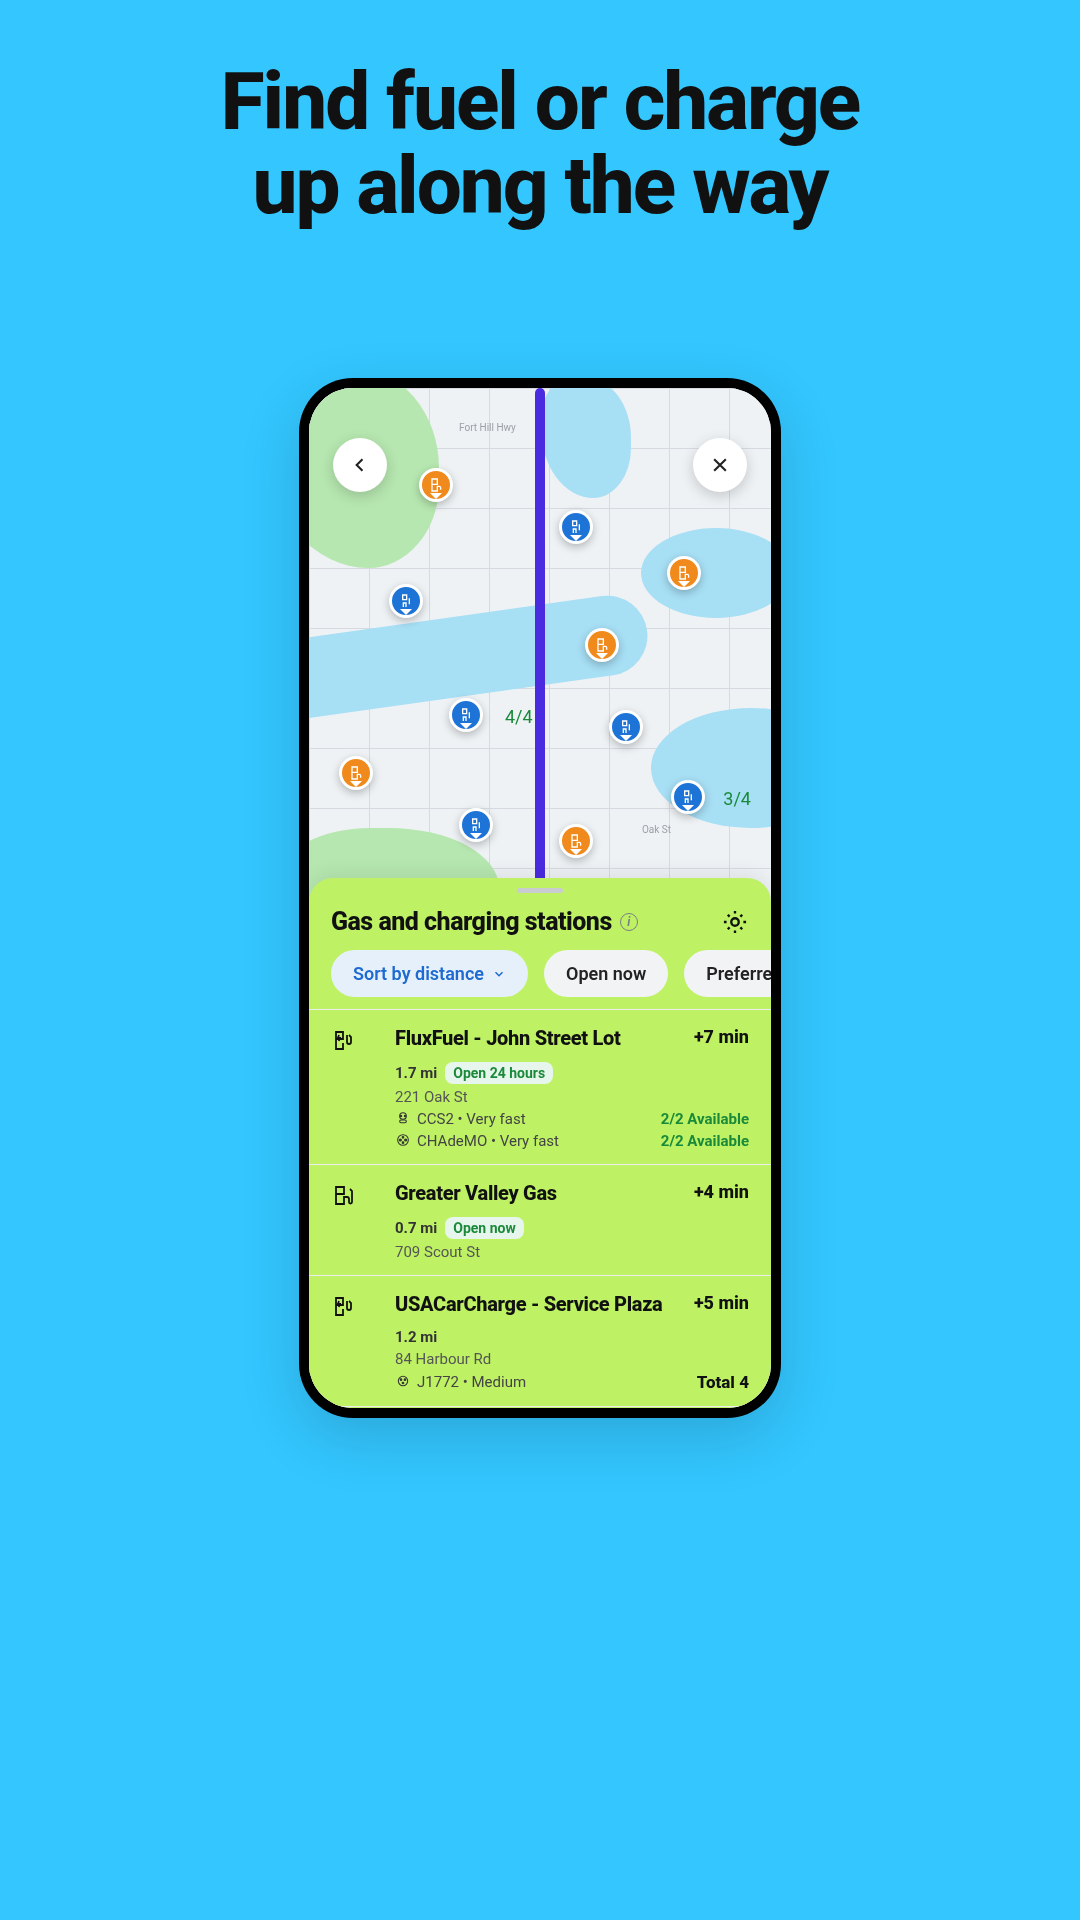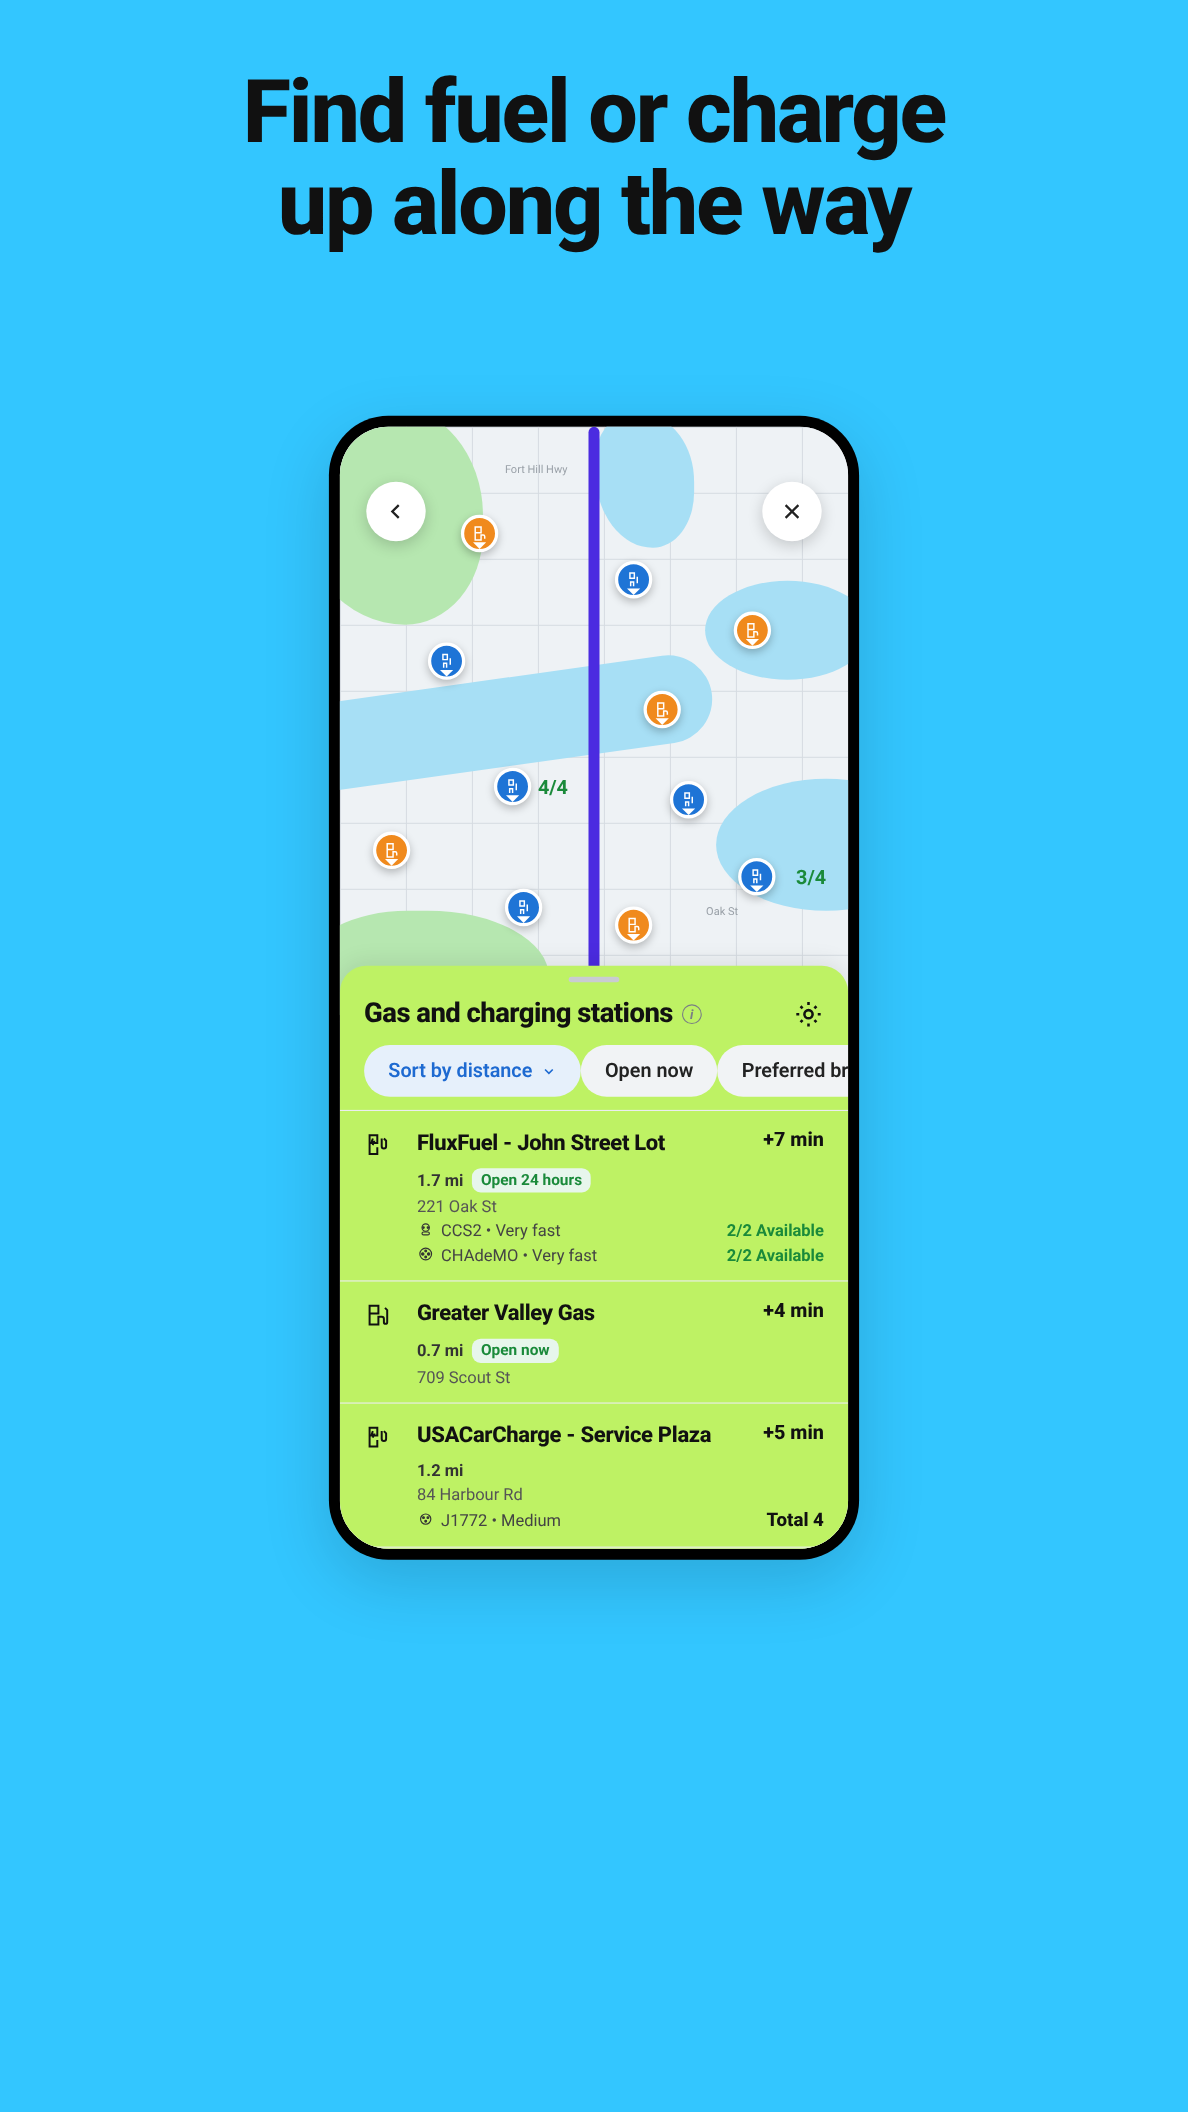--- a/index.html
+++ b/index.html
@@ -102,22 +102,23 @@
     width:0;height:0;
     border:6px solid transparent;
     border-top-color:#fff;
   }
   .pin.gas { background:#f08a1d; }
   .pin.ev  { background:#1e74d6; }
   .pin svg { width:16px; height:16px; fill:#fff; }
   .pin-label {
     position:absolute;
     font-size:18px;
-    font-weight:700;
+    font-weight:400;
     color:#1a8a3a;
+    margin-left:16px;
   }
   .sheet {
     position:absolute;
     bottom:0; left:0; right:0;
     height:530px;
     background:#bef264;
     border-top-left-radius:24px;
     border-top-right-radius:24px;
     box-shadow:0 -4px 20px rgba(0,0,0,.08);
     display:flex;
@@ -142,21 +143,21 @@
     display:inline-flex;align-items:center;justify-content:center;
     font-size:12px;font-weight:700;color:#7a7f85;font-style:italic;
     margin-left:8px;
   }
   .gear-btn {
     margin-left:auto;
     width:28px;height:28px;
   }
   .gear-btn svg { width:28px;height:28px; }
   .chips {
-    display:flex; gap:0; padding:0 22px 12px; overflow:hidden;text-align:center;
+    display:flex; gap:16px; padding:0 22px 12px; overflow:hidden;text-align:center;
   }
   .chip {
     flex:0 0 auto;
     padding:13px 22px;
     border-radius:26px;
     font-size:18px;
     font-weight:600;
     white-space:nowrap;
     background:#f1f3f5;
     color:#222;
@@ -164,21 +165,21 @@
   .chip.active {
     background:#e6f0fb;
     color:#1e6ad1;
     display:flex;align-items:center;gap:8px;
   }
   .chip.active svg { width:14px;height:14px;stroke:#1e6ad1;stroke-width:2.5;fill:none; }
   .list { border-top:1px solid #ebedf0; overflow:hidden; flex:1; }
   .item {
     display:grid;
     grid-template-columns:44px 1fr auto;
-    column-gap:4px;
+    column-gap:20px;
     padding:16px 22px 14px;
     border-bottom:1px solid #ebedf0;
   }
   .item-icon { padding-top:2px; }
   .item-icon svg { width:24px;height:24px; }
   .item-title { font-size:20px; font-weight:800; color:#111; letter-spacing:-.3px; }
   .item-detour { font-size:18px; font-weight:800; color:#111; text-align:right; }
   .sub {
     grid-column:2;
     font-size:15px;

